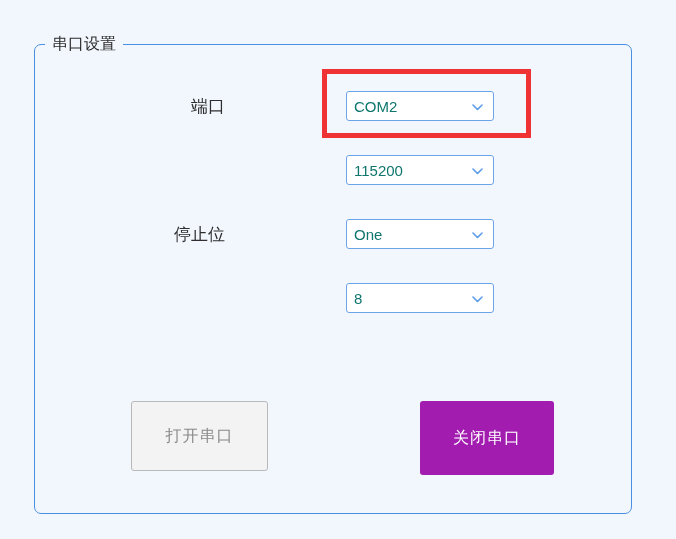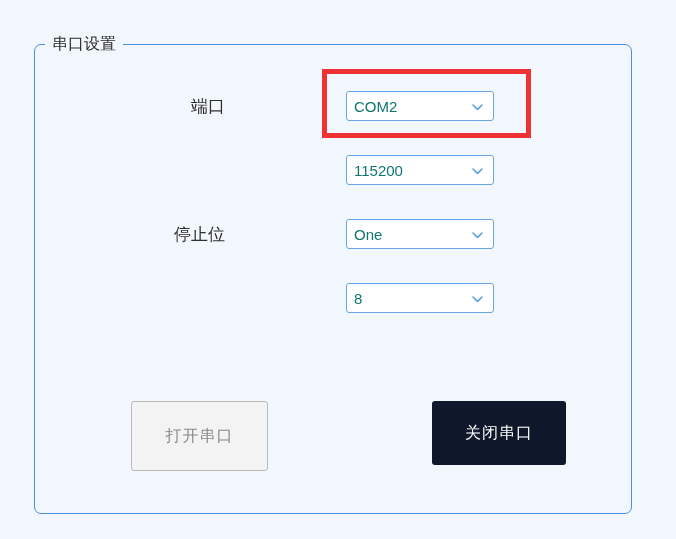--- a/index.html
+++ b/index.html
@@ -119,25 +119,25 @@
   .btn-open {
     left: 96px;
     top: 356px;
     width: 137px;
     height: 70px;
     background: #f3f3f3;
     border: 1px solid #b9b9b9;
     color: #8a8a8a;
   }
   .btn-close {
-    left: 397px;
+    left: 385px;
     top: 356px;
     width: 134px;
-    height: 64px;
-    background: #0f172a;
+    height: 74px;
+    background: #a21caf;
     border: none;
     color: #ffffff;
   }
 </style>
 </head>
 <body>
 
 <div class="group-panel">
 
   <div class="group-title">串口设置</div>

